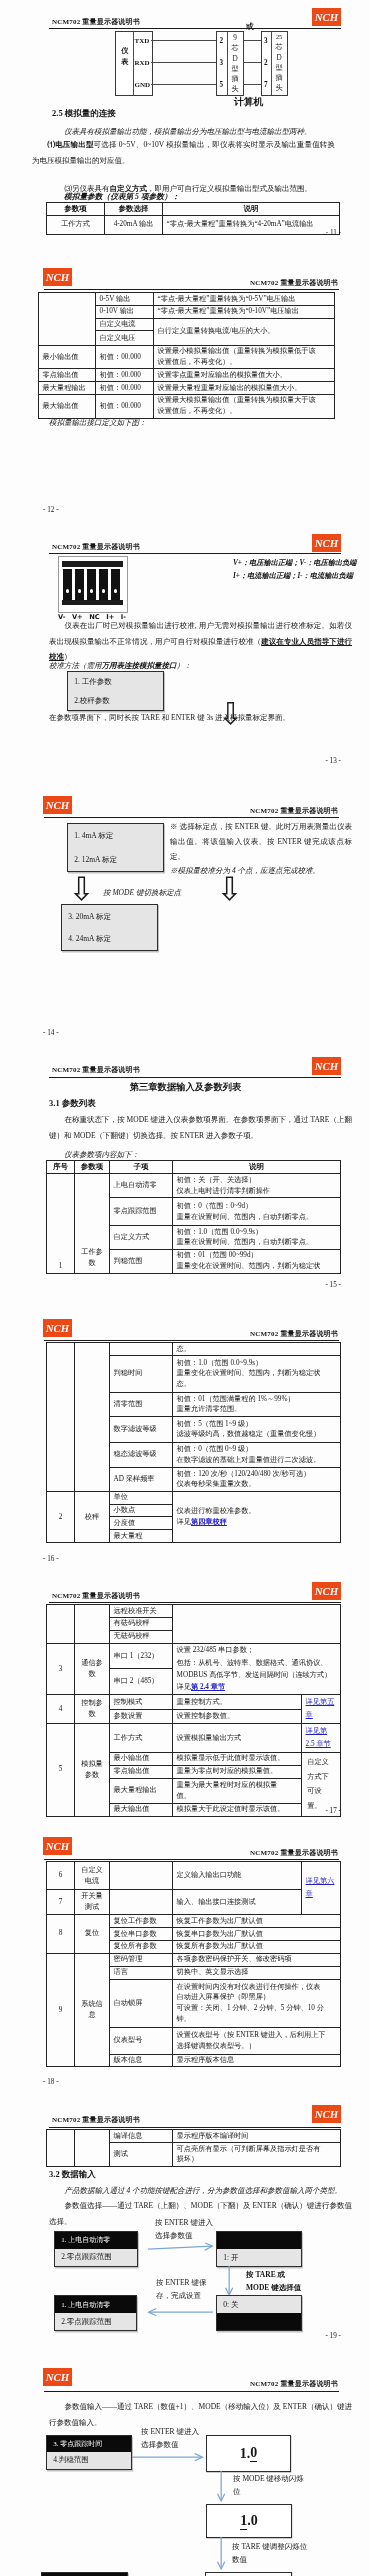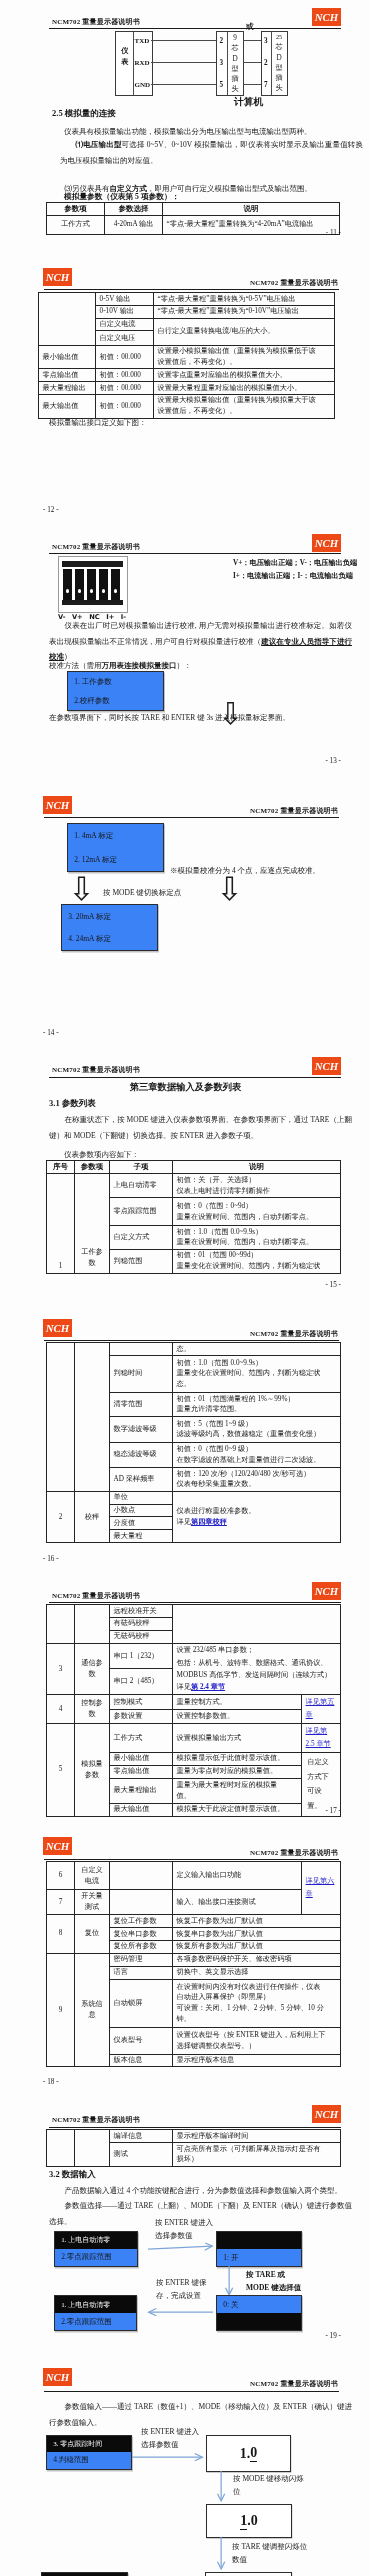--- a/index.html
+++ b/index.html
@@ -11,40 +11,40 @@
         font-family:"Liberation Serif",serif;font-weight:bold;font-style:italic;font-size:10.8px;letter-spacing:0;}
   .dtitle{font-weight:bold;font-size:7px;letter-spacing:0.2px;white-space:nowrap;}
   .dtitle-r{text-align:right;}
   .rule{height:1px;background:#1b1b1b;}
   .pnum{font-size:7.2px;white-space:nowrap;}
   
   .h2{font-weight:bold;font-size:8.5px;white-space:nowrap;}
   .chap{font-weight:bold;font-size:9.3px;text-align:center;}
   .para{font-size:7.5px;line-height:15.5px;text-align:justify;}
   .ind{text-indent:15.5px;}
-  .nowrap{white-space:nowrap;}
+  .nowrap{white-space:nowrap;font-style:italic;}
   .b{font-weight:bold;}
   .ul{text-decoration:underline;}
   .link{color:#2220c9;font-weight:bold;text-decoration:underline;cursor:pointer;}
   
   table.t{border-collapse:collapse;table-layout:fixed;position:absolute;}
   table.t td,table.t th{border:0.8px solid #242424;font-size:7.2px;line-height:10.8px;padding:0.5px 3.6px;
         vertical-align:middle;font-family:"Liberation Serif","DejaVu Serif",serif;font-weight:normal;text-align:left;overflow:hidden;}
   table.t th{font-weight:bold;text-align:center;font-size:7.5px;}
   .ctr{text-align:center !important;}
   .dln{line-height:11.3px;}
   
   .wbox{border:0.9px solid #3a3a3a;background:#fff;}
   .wtxt{font-size:7.7px;font-weight:bold;white-space:nowrap;}
   .wline{background:#4a4a4a;height:0.9px;}
   .vline{background:#4a4a4a;width:0.9px;}
   .stack{display:flex;flex-direction:column;align-items:center;}
   .stack span{line-height:10.3px;font-size:7.2px;}
   
-  .scr{border:0.9px solid #2c2c2c;background:#3b82f6;box-shadow:1px 1.5px 0 rgba(120,120,120,.45);}
+  .scr{border:0.9px solid #2c2c2c;background:#e5e5e5;box-shadow:1px 1.5px 0 rgba(120,120,120,.45);}
   .srow{display:flex;align-items:center;padding-left:6.2px;font-size:7.5px;white-space:nowrap;}
   .inv{background:#0a0a0a;color:#fff;}
   .blkband{background:#0a0a0a;}
   .valbox{border:0.9px solid #2c2c2c;background:#fff;display:flex;align-items:center;justify-content:center;
           font-size:14px;font-weight:bold;box-shadow:0.5px 1px 0 rgba(130,130,130,.4);}
   .uchar{border-bottom:1.1px solid #111;}
   .hollow{font-family:"DejaVu Sans",sans-serif;font-size:30px;line-height:1;color:#1d1d1d;}
   .albl{font-size:7.5px;line-height:13px;}
   
   .term{border:0.7px solid #9a9a9a;background:#fff;}
@@ -105,21 +105,21 @@
         <span>D</span>
         <span>型</span>
         <span>插</span>
         <span>头</span>
     </div>
   </div>
   <div class="abs wtxt" style="left:234px;top:96px;font-size:9.8px;">计算机</div>
 
   <div class="abs h2" style="left:52px;top:108px;">2.5 模拟量的连接</div>
   <div class="abs para nowrap" style="left:64px;top:124px;">仪表具有模拟量输出功能，模拟量输出分为电压输出型与电流输出型两种。</div>
-  <div class="abs para" style="left:60px;top:137px;width:303px;">
+  <div class="abs para" style="left:32px;top:137px;width:303px;">
     <span class="b" style="padding-left:15.5px;">⑴电压输出型</span><span>可选择 0~5V、0~10V 模拟量输出，即仪表将实时显示及输出重量值转换为电压模拟量输出的对应值。</span>
   </div>
   <div class="abs para" style="left:49px;top:181px;width:303px;">
     <span style="padding-left:15.5px;">⑶另仪表具有</span><span class="b">自定义方式</span><span>，即用户可自行定义模拟量输出型式及输出范围。</span>
   </div>
   <div class="abs b nowrap" style="left:64px;top:192px;font-size:7.7px;">模拟量参数（仪表第 5 项参数）：</div>
 
   <table class="t" style="left:46px;top:202px;width:293px;">
     <colgroup>
         <col style="width:58px">
@@ -247,20 +247,21 @@
   <div class="abs pnum" style="left:289px;top:757px;width:52px;text-align:right;">- 13 -</div>
 
   <div class="abs logo" style="left:43px;top:796px;">NCH</div>
   <div class="abs dtitle dtitle-r" style="left:180px;top:806px;width:158px;">NCM702 重量显示器说明书</div>
   <div class="abs rule" style="left:44px;top:817px;width:295px;"></div>
 
   <div class="abs scr" style="left:67px;top:823px;width:95px;">
     <div class="srow" style="height:24px;">1.   4mA 标定</div>
     <div class="srow" style="height:23px;">2.  12mA 标定</div>
   </div>
+  <div class="abs para" style="left:170px;top:819px;width:182px;line-height:15px;">※ 选择标定点，按 ENTER 键。此时万用表测量出仪表输出值。将该值输入仪表。按 ENTER 键完成该点标定。</div>
   <div class="abs para nowrap" style="left:170px;top:863px;line-height:15px;">※模拟量校准分为 4 个点，应逐点完成校准。</div>
   <div class="abs hollow" style="left:68px;top:873px;font-size:32px;">⇩</div>
   <div class="abs hollow" style="left:216px;top:873px;font-size:32px;">⇩</div>
   <div class="abs para nowrap" style="left:103px;top:885px;">按 MODE 键切换标定点</div>
   <div class="abs scr" style="left:61px;top:904px;width:95px;">
     <div class="srow" style="height:23px;">3.   20mA 标定</div>
     <div class="srow" style="height:22px;">4.  24mA 标定</div>
   </div>
   <div class="abs pnum" style="left:43px;top:1029px;">- 14 -</div>
 

